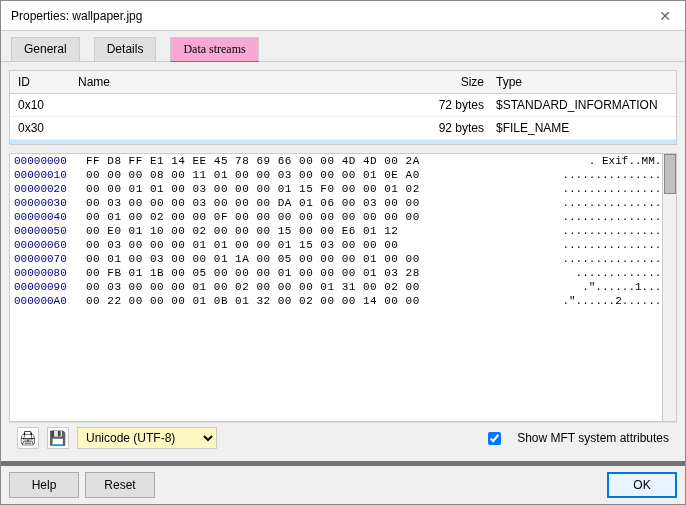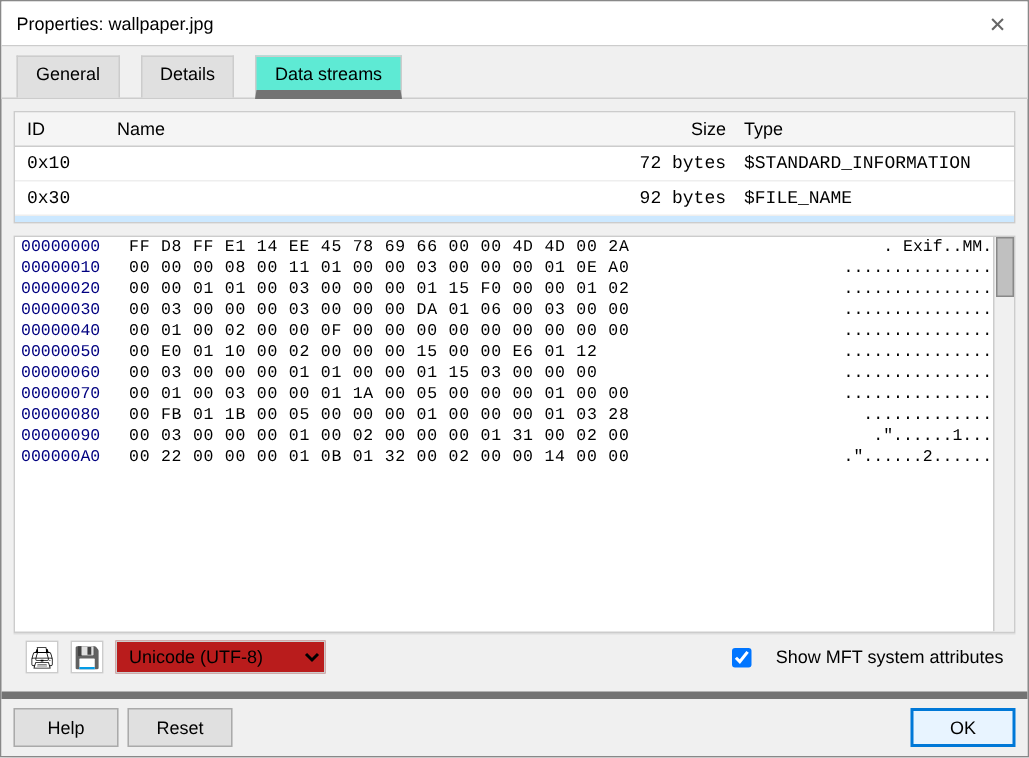--- a/index.html
+++ b/index.html
@@ -55,24 +55,25 @@
     .tab {
       padding: 4px 12px;
       border: 1px solid #ccc;
       border-bottom: none;
       background: #e0e0e0;
       cursor: pointer;
       font-size: 12px;
       margin-right: 2px;
     }
     .tab.active {
-      background: #5eead4;
-      border-bottom: 6px solid #737373;
+      background: #f9a8d4;
+      border-bottom: 1px solid #737373;
       margin-bottom: -1px;
       z-index: 1;
+      font-family: Liberation Serif, serif;
     }
     .content {
       flex: 1;
       display: flex;
       flex-direction: column;
       padding: 8px;
       overflow: hidden;
     }
     .table-area {
       border: 1px solid #ccc;
@@ -97,21 +98,20 @@
       grid-template-columns: 60px 200px 1fr 180px;
       padding: 2px 4px;
       border-bottom: 1px solid #eee;
     }
     .table-row.selected {
       background: #cce8ff;
     }
     .table-row span {
       font-size: 12px;
       padding: 2px 4px;
-      font-family: Liberation Mono, monospace;
     }
     .size-col { text-align: right; padding-right: 8px !important; }
     .hex-area {
       margin-top: 8px;
       border: 1px solid #ccc;
       background: #fff;
       flex: 1;
       overflow-y: auto;
       font-family: 'Courier New', monospace;
       font-size: 11px;
@@ -173,21 +173,21 @@
       display: flex;
       align-items: center;
       justify-content: center;
       cursor: pointer;
       font-size: 14px;
     }
     .encoding-select {
       height: 22px;
       font-size: 12px;
       border: 1px solid #ccc;
-      background: #b91c1c;
+      background: #fef9c3;
       padding: 0 4px;
       width: 140px;
     }
     .mft-checkbox {
       display: flex;
       align-items: center;
       gap: 16px;
       margin-left: auto;
     }
     .mft-checkbox input { width: 13px; height: 13px; }

